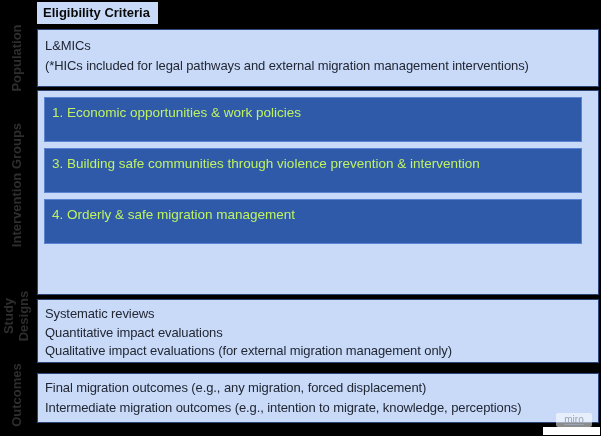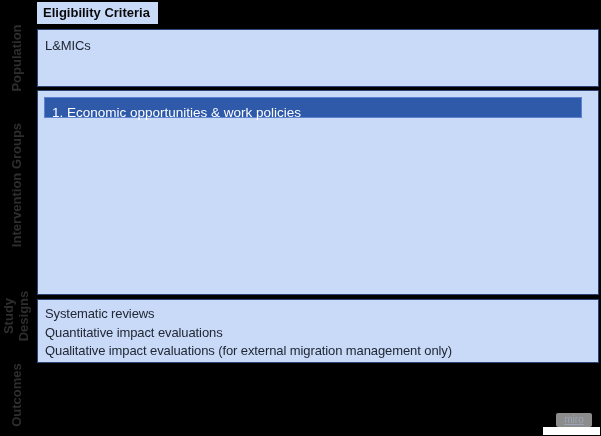--- a/index.html
+++ b/index.html
@@ -30,25 +30,25 @@
     border: 1px solid #2b4576;
     color: #212733;
     font-size: 13px;
   }
   .box .line { white-space: nowrap; letter-spacing: -0.1px; }
   .population-box { top: 29px; height: 58px; padding: 6px 8px 0 7px; }
   .population-box .line { line-height: 20px; }
   .interventions-box { top: 90px; height: 205px; padding: 6px 16px 0 6px; }
   .bar {
     box-sizing: border-box;
-    height: 21px;
+    height: 45px;
     margin-bottom: 6px;
     background: #2e5aa9;
     border: 1px solid #5b83cf;
-    color: #ffffff;
+    color: #bef264;
     font-size: 13.5px;
     line-height: 30px;
     padding-left: 7px;
     white-space: nowrap;
   }
   .study-box { top: 299px; height: 64px; padding: 5px 8px 0 7px; }
   .study-box .line { line-height: 18.5px; }
   .outcomes-box { top: 373px; height: 50px; padding: 4px 8px 0 7px; }
   .outcomes-box .line { line-height: 19.5px; }
   .vlabel {
@@ -93,29 +93,36 @@
 
   <div class="title-chip">Eligibility Criteria</div>
 
   <div class="vlabel vlabel-population">Population</div>
   <div class="vlabel vlabel-interventions">Intervention Groups</div>
   <div class="vlabel vlabel-study">Study Designs</div>
   <div class="vlabel vlabel-outcomes">Outcomes</div>
 
   <div class="box population-box">
     <div class="line">L&amp;MICs</div>
+    <div class="line">(*HICs included for legal pathways and external migration management interventions)</div>
   </div>
 
   <div class="box interventions-box">
     <div class="bar">1. Economic opportunities &amp; work policies</div>
+    <div class="bar">3. Building safe communities through violence prevention &amp; intervention</div>
+    <div class="bar">4. Orderly &amp; safe migration management</div>
   </div>
 
   <div class="box study-box">
     <div class="line">Systematic reviews</div>
     <div class="line">Quantitative impact evaluations</div>
     <div class="line">Qualitative impact evaluations (for external migration management only)</div>
   </div>
 
+  <div class="box outcomes-box">
+    <div class="line">Final migration outcomes (e.g., any migration, forced displacement)</div>
+    <div class="line">Intermediate migration outcomes (e.g., intention to migrate, knowledge, perceptions)</div>
+  </div>
 
   <div class="miro-chip">miro</div>
   <div class="white-bar"></div>
 
 </div>
 
 </body></html>

